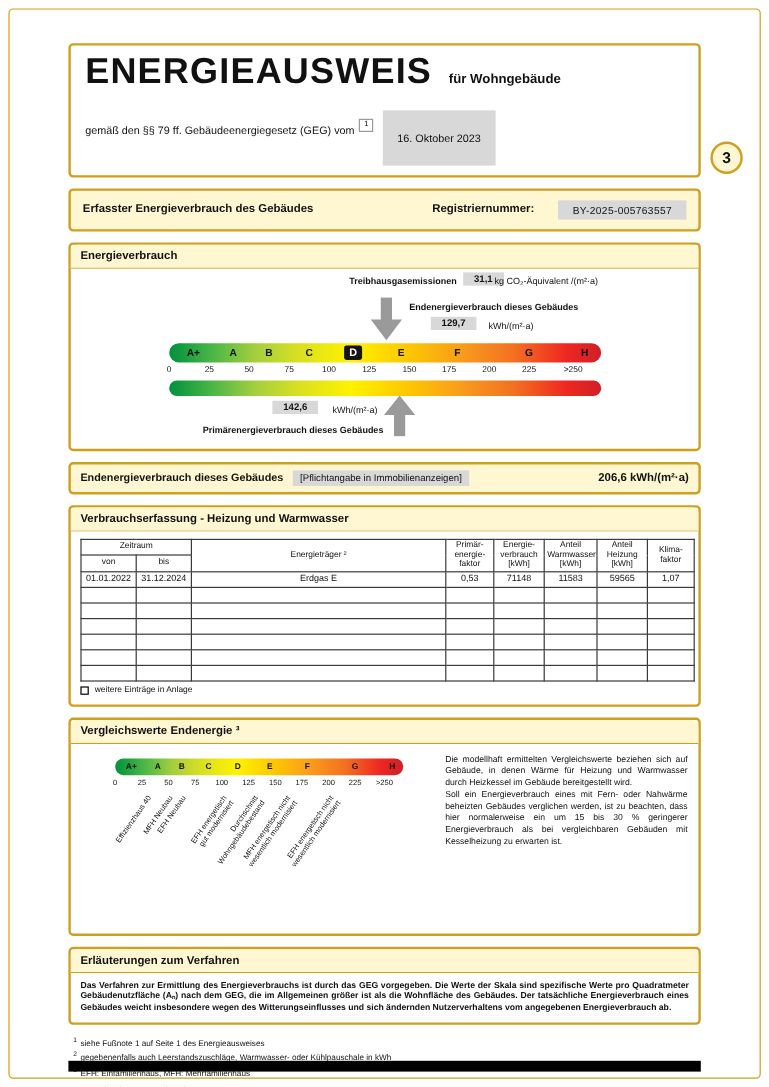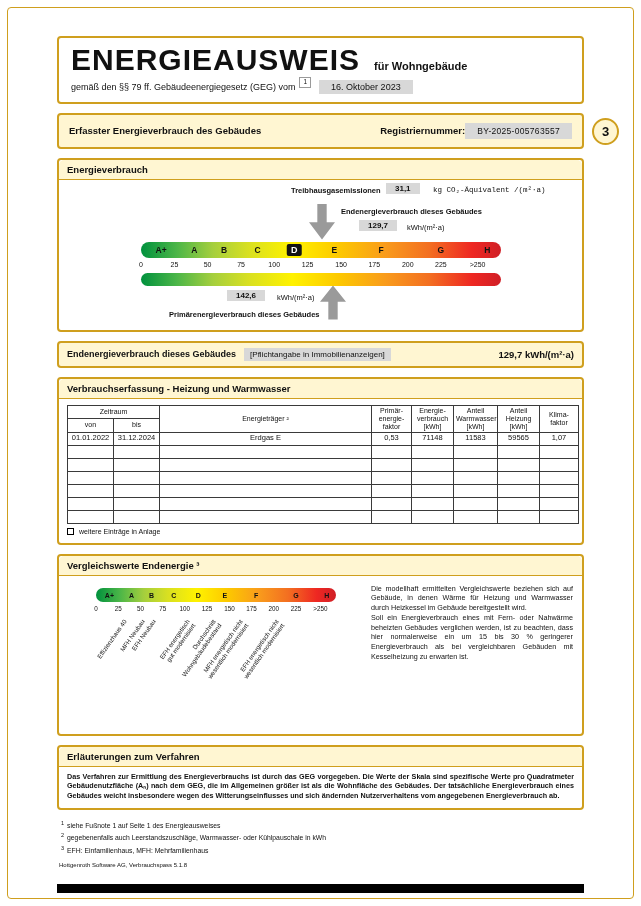--- a/index.html
+++ b/index.html
@@ -22,26 +22,26 @@
   .preline{white-space:pre-line;}
 
   
   .hdr{padding:6px 12px 8px 12px;}
   .title-row{display:flex;align-items:baseline;gap:14px;}
   .main-title{font-size:30px;font-weight:bold;letter-spacing:1px;line-height:1.05;}
   .building-type{font-size:11px;font-weight:bold;}
   .law-row{display:flex;align-items:center;gap:4px;font-size:9px;margin-top:4px;}
   .fn-box{display:inline-block;border:1px solid #9a9a9a;background:#fff;font-size:6.5px;line-height:1;
           padding:1px 3px;position:relative;top:-4px;}
-  .date-box{background:var(--gray);padding:2px 12px;font-size:9px;margin-left:4px;}
+  .date-box{background:var(--gray);padding:18px 12px;font-size:9px;margin-left:4px;margin-top:12px;}
 
   
   .reg{display:flex;align-items:center;padding:8px 10px;}
   .reg-title{font-weight:bold;font-size:9.5px;flex:1;}
-  .reg-label{font-weight:bold;font-size:9.5px;margin-right:0;padding-left:40px;}
+  .reg-label{font-weight:bold;font-size:9.5px;margin-right:20px;padding-left:40px;}
   .reg-num{background:var(--gray);font-size:8.5px;padding:3px 12px;letter-spacing:.3px;}
   .page-badge{position:absolute;left:592px;top:118px;width:27px;height:27px;border:2px solid var(--gold);
               border-radius:50%;background:var(--cream);display:flex;align-items:center;justify-content:center;
               font-weight:bold;font-size:13px;}
 
   
   .ev-box{height:174px;}
   .abs{position:absolute;}
   .lbl-b{font-weight:bold;font-size:7.5px;}
   .unit{font-size:7.5px;}
@@ -115,21 +115,21 @@
       <span class="reg-title">Erfasster Energieverbrauch des Gebäudes</span>
       <span class="reg-label">Registriernummer:</span>
       <span class="reg-num">BY-2025-005763557</span>
     </div>
 
     <div class="box ev-box">
       <div class="box-title">Energieverbrauch</div>
 
       <span class="abs lbl-b" style="left:232px;top:26px;">Treibhausgasemissionen</span>
       <span class="abs gray-box val" style="left:327px;top:23px;">31,1</span>
-      <span class="abs unit" style="left:374px;top:26px;font-family:Liberation Mono, monospace;">kg CO₂-Äquivalent /(m²·a)</span>
+      <span class="abs unit" style="left:353px;top:26px;">kg CO₂-Äquivalent /(m²·a)</span>
 
       <span class="abs lbl-b" style="left:282px;top:47px;">Endenergieverbrauch dieses Gebäudes</span>
       <span class="abs gray-box val" style="left:300px;top:60px;">129,7</span>
       <span class="abs unit" style="left:348px;top:63px;">kWh/(m²·a)</span>
 
       <div class="abs arrow arrow-down" style="left:250px;top:44px;width:26px;height:36px;"></div>
 
       <div class="bar" id="ev-bar" style="left:82px;top:82px;width:360px;">
           <span class="sc-letter" style="left: 5.6%;">A+</span>
           <span class="sc-letter" style="left: 14.8%;">A</span>
@@ -159,21 +159,21 @@
       <div class="abs arrow arrow-up" style="left:261px;top:126px;width:26px;height:34px;"></div>
 
       <span class="abs gray-box val" style="left:168px;top:130px;">142,6</span>
       <span class="abs unit" style="left:218px;top:133px;">kWh/(m²·a)</span>
       <span class="abs lbl-b" style="left:110px;top:150px;">Primärenergieverbrauch dieses Gebäudes</span>
     </div>
 
     <div class="box cream-fill mand">
       <span class="mand-label">Endenergieverbrauch dieses Gebäudes</span>
       <span class="mand-note">[Pflichtangabe in Immobilienanzeigen]</span>
-      <span class="mand-value">129,7 kWh/(m²·a)</span>
+      <span class="mand-value">206,6 kWh/(m²·a)</span>
     </div>
 
     <div class="box">
       <div class="box-title">Verbrauchserfassung - Heizung und Warmwasser</div>
       <div class="tbl-wrap">
         <table>
           <colgroup>
             <col style="width:46px">
               <col style="width:46px">
               <col style="width:212px">

